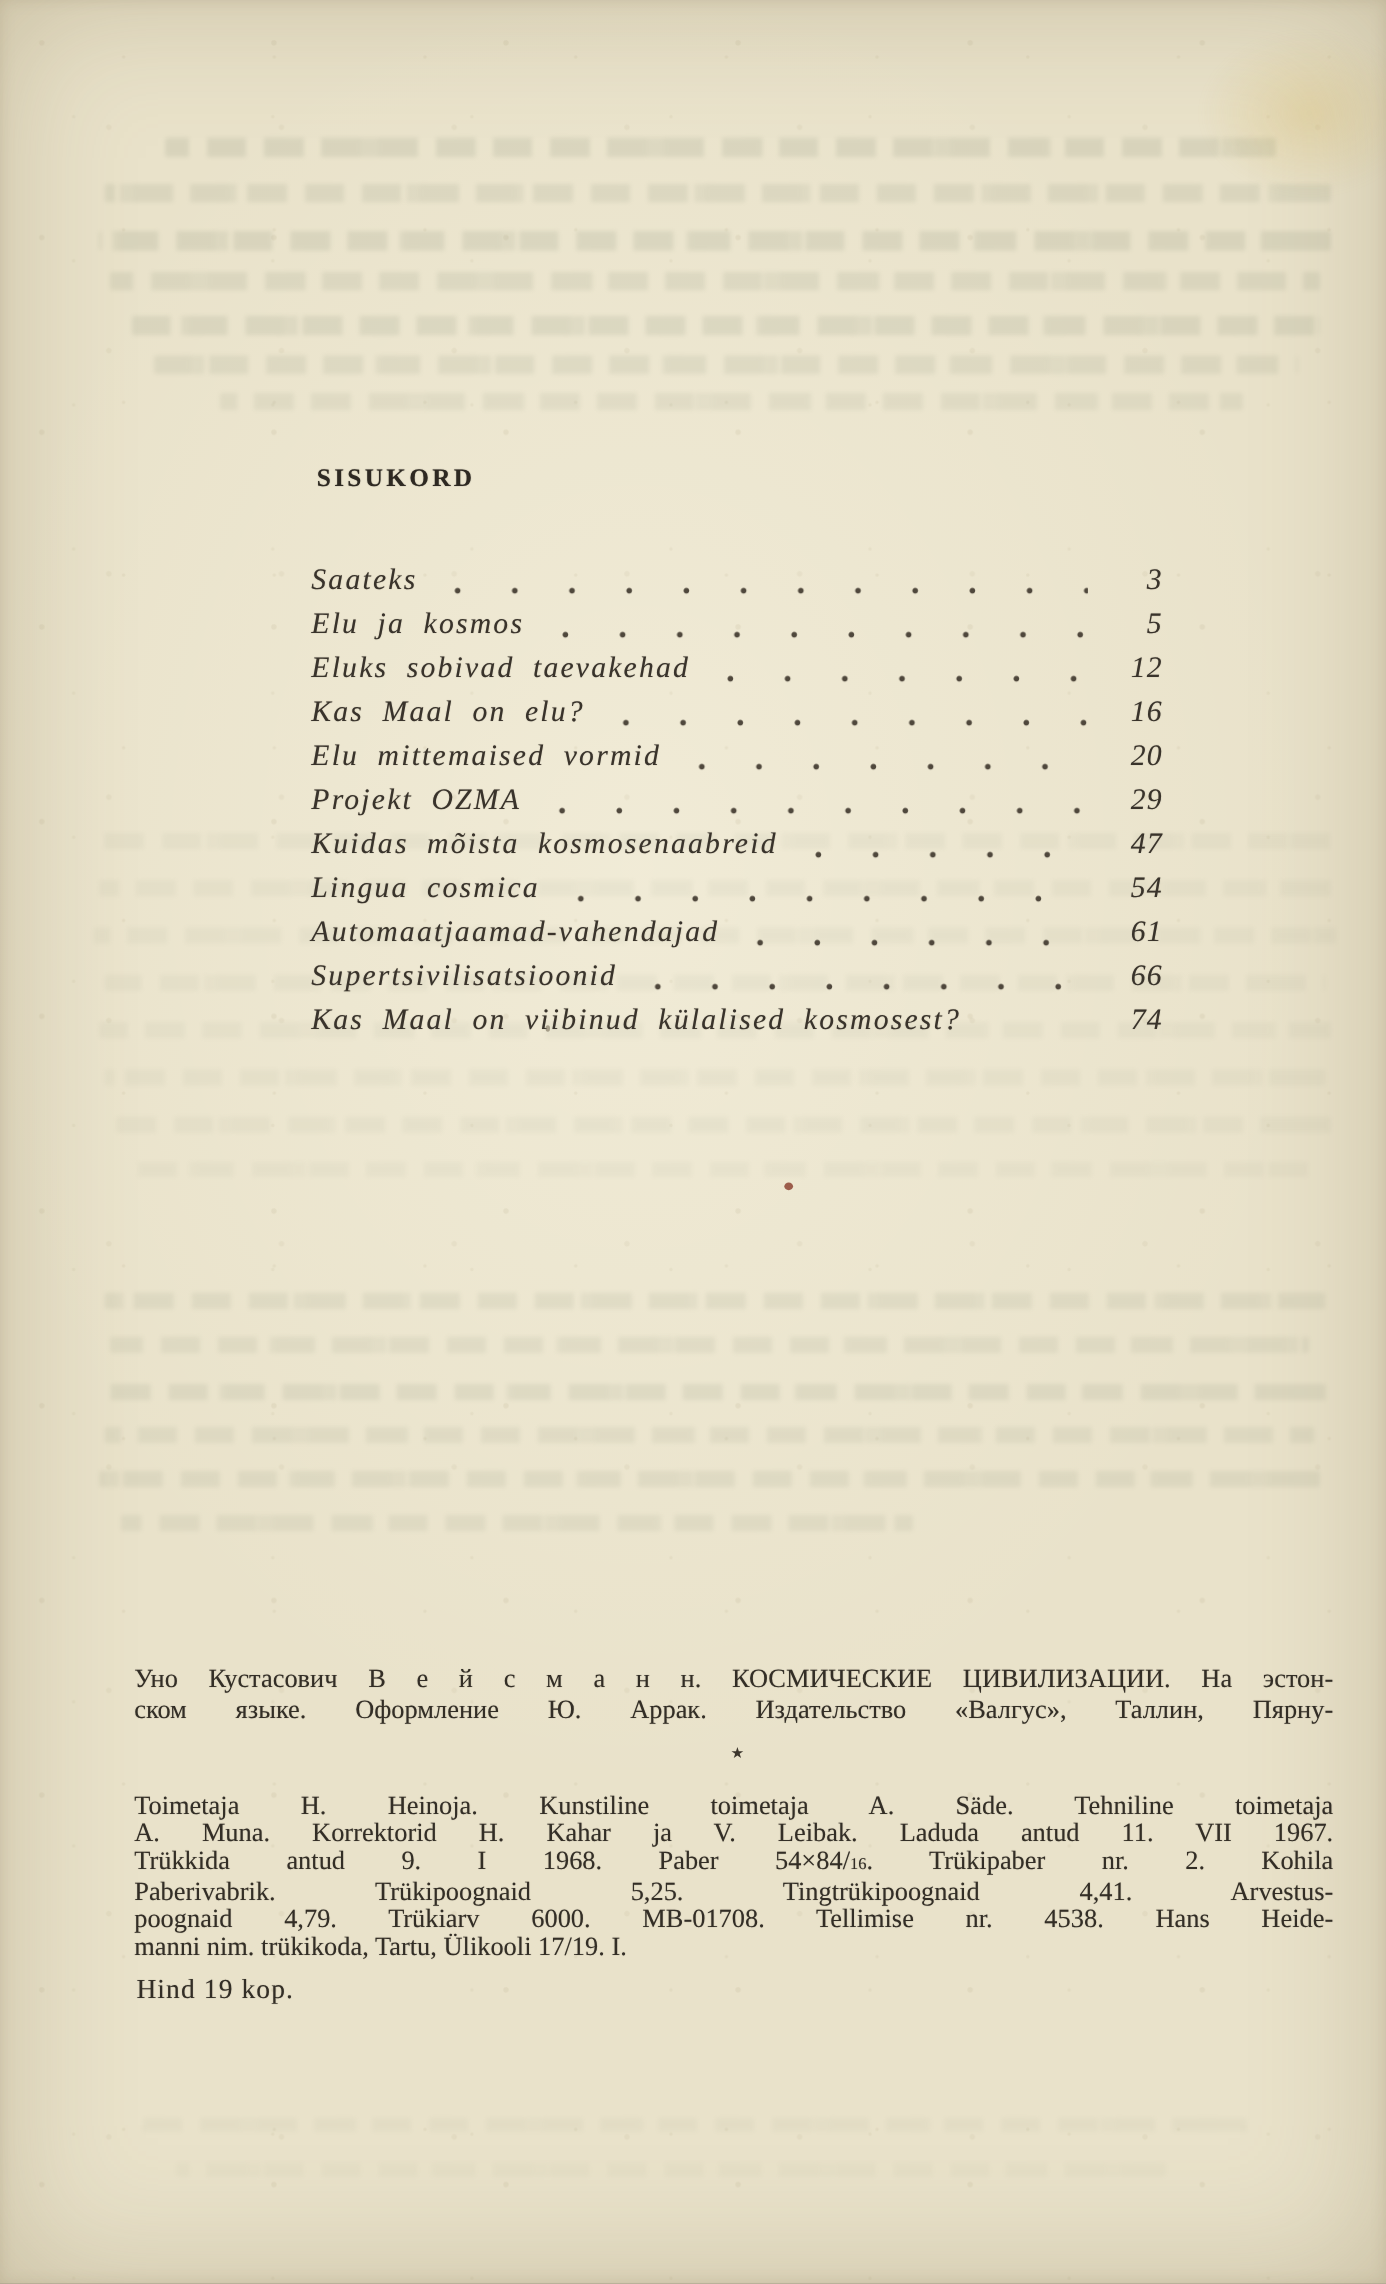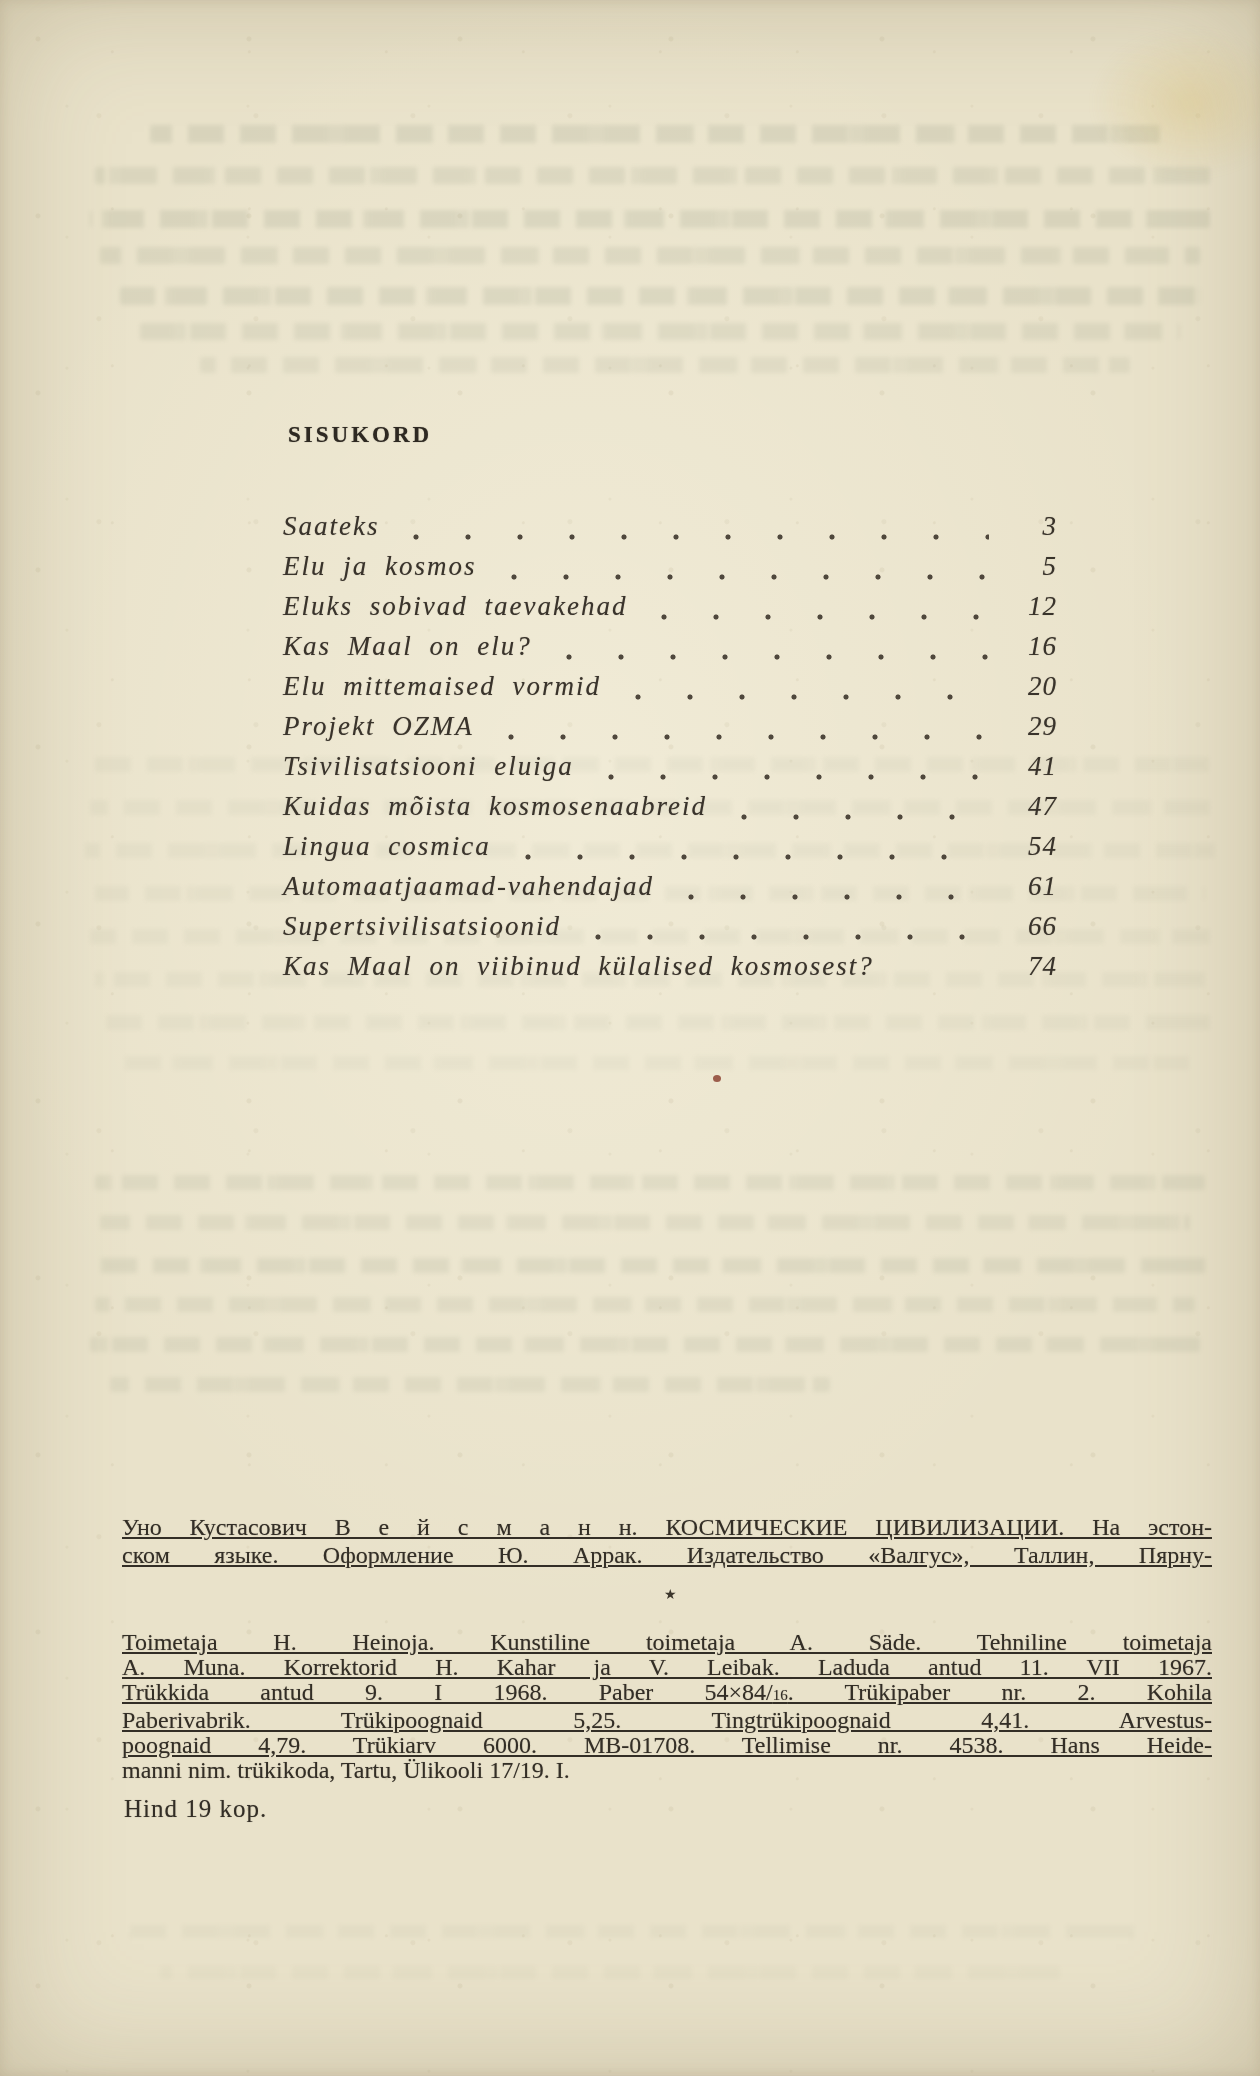--- a/index.html
+++ b/index.html
@@ -62,21 +62,21 @@
   .toc-page{min-width:58px;text-align:right;letter-spacing:1px;}
   .speck-red{
     position:absolute;left:713px;top:1075px;width:8px;height:7px;border-radius:50%;
     background:#8d4434;opacity:.85;
   }
   .speck-sm{
     position:absolute;left:496px;top:932px;width:4px;height:6px;border-radius:50%;
     background:#6f6450;opacity:.55;
   }
   .colophon{position:absolute;color:#332e26;text-shadow:0 0 1px rgba(51,46,38,.4);}
-  .colophon .just{text-align:justify;text-align-last:justify;text-decoration:underline;}
+  .colophon .just{text-align:justify;text-align-last:justify;}
   .colophon-ru{left:122px;top:1514px;width:1090px;font-size:24px;line-height:27.5px;}
   .colophon-et{left:122px;top:1630px;width:1090px;font-size:24px;line-height:25px;}
   .sub{font-size:15px;}
   .star{
     position:absolute;left:664px;top:1586px;font-size:14px;color:#3c362c;
     font-family:"DejaVu Sans",sans-serif;
   }
   .price{
     position:absolute;left:124px;top:1795px;font-size:25px;color:#332e26;
     letter-spacing:1px;text-shadow:0 0 1px rgba(51,46,38,.4);
@@ -147,25 +147,20 @@
       <span class="toc-page">20</span>
     </div>
 
     <div class="toc-row">
       <span class="toc-title">Projekt OZMA</span>
       <span class="leader"></span>
       <span class="toc-page">29</span>
     </div>
 
 
-    <div class="toc-row">
-      <span class="toc-title">Tsivilisatsiooni eluiga</span>
-      <span class="leader"></span>
-      <span class="toc-page">41</span>
-    </div>
 
     <div class="toc-row">
       <span class="toc-title">Kuidas mõista kosmosenaabreid</span>
       <span class="leader"></span>
       <span class="toc-page">47</span>
     </div>
 
     <div class="toc-row">
       <span class="toc-title">Lingua cosmica</span>
       <span class="leader"></span>

